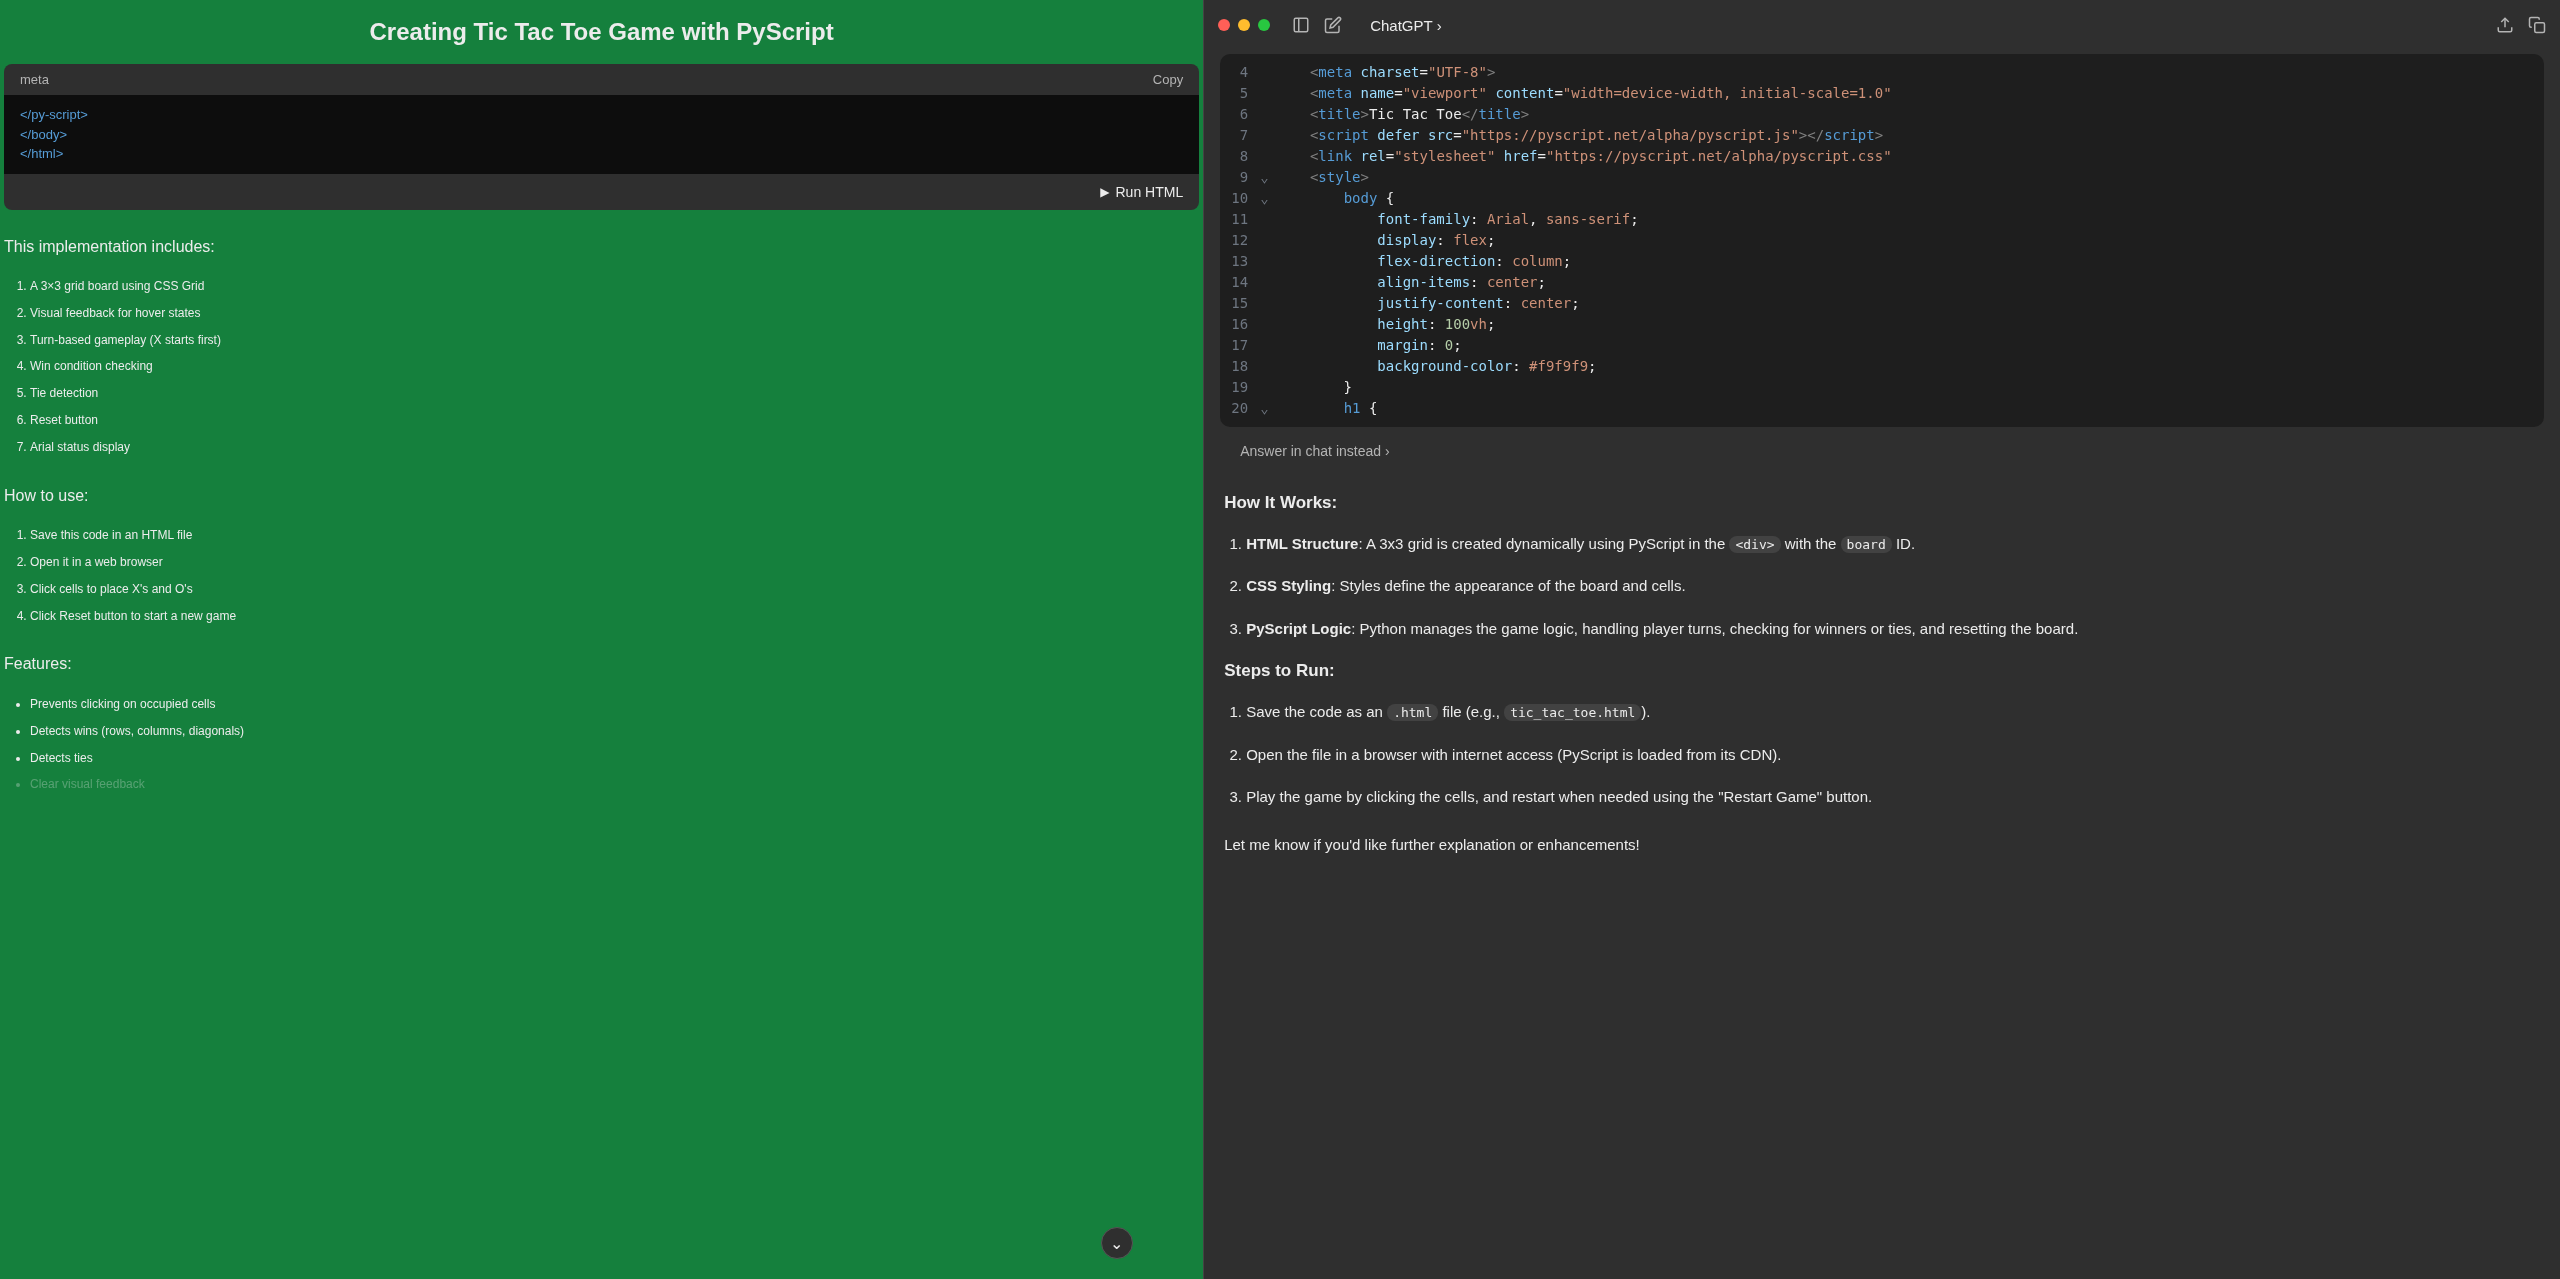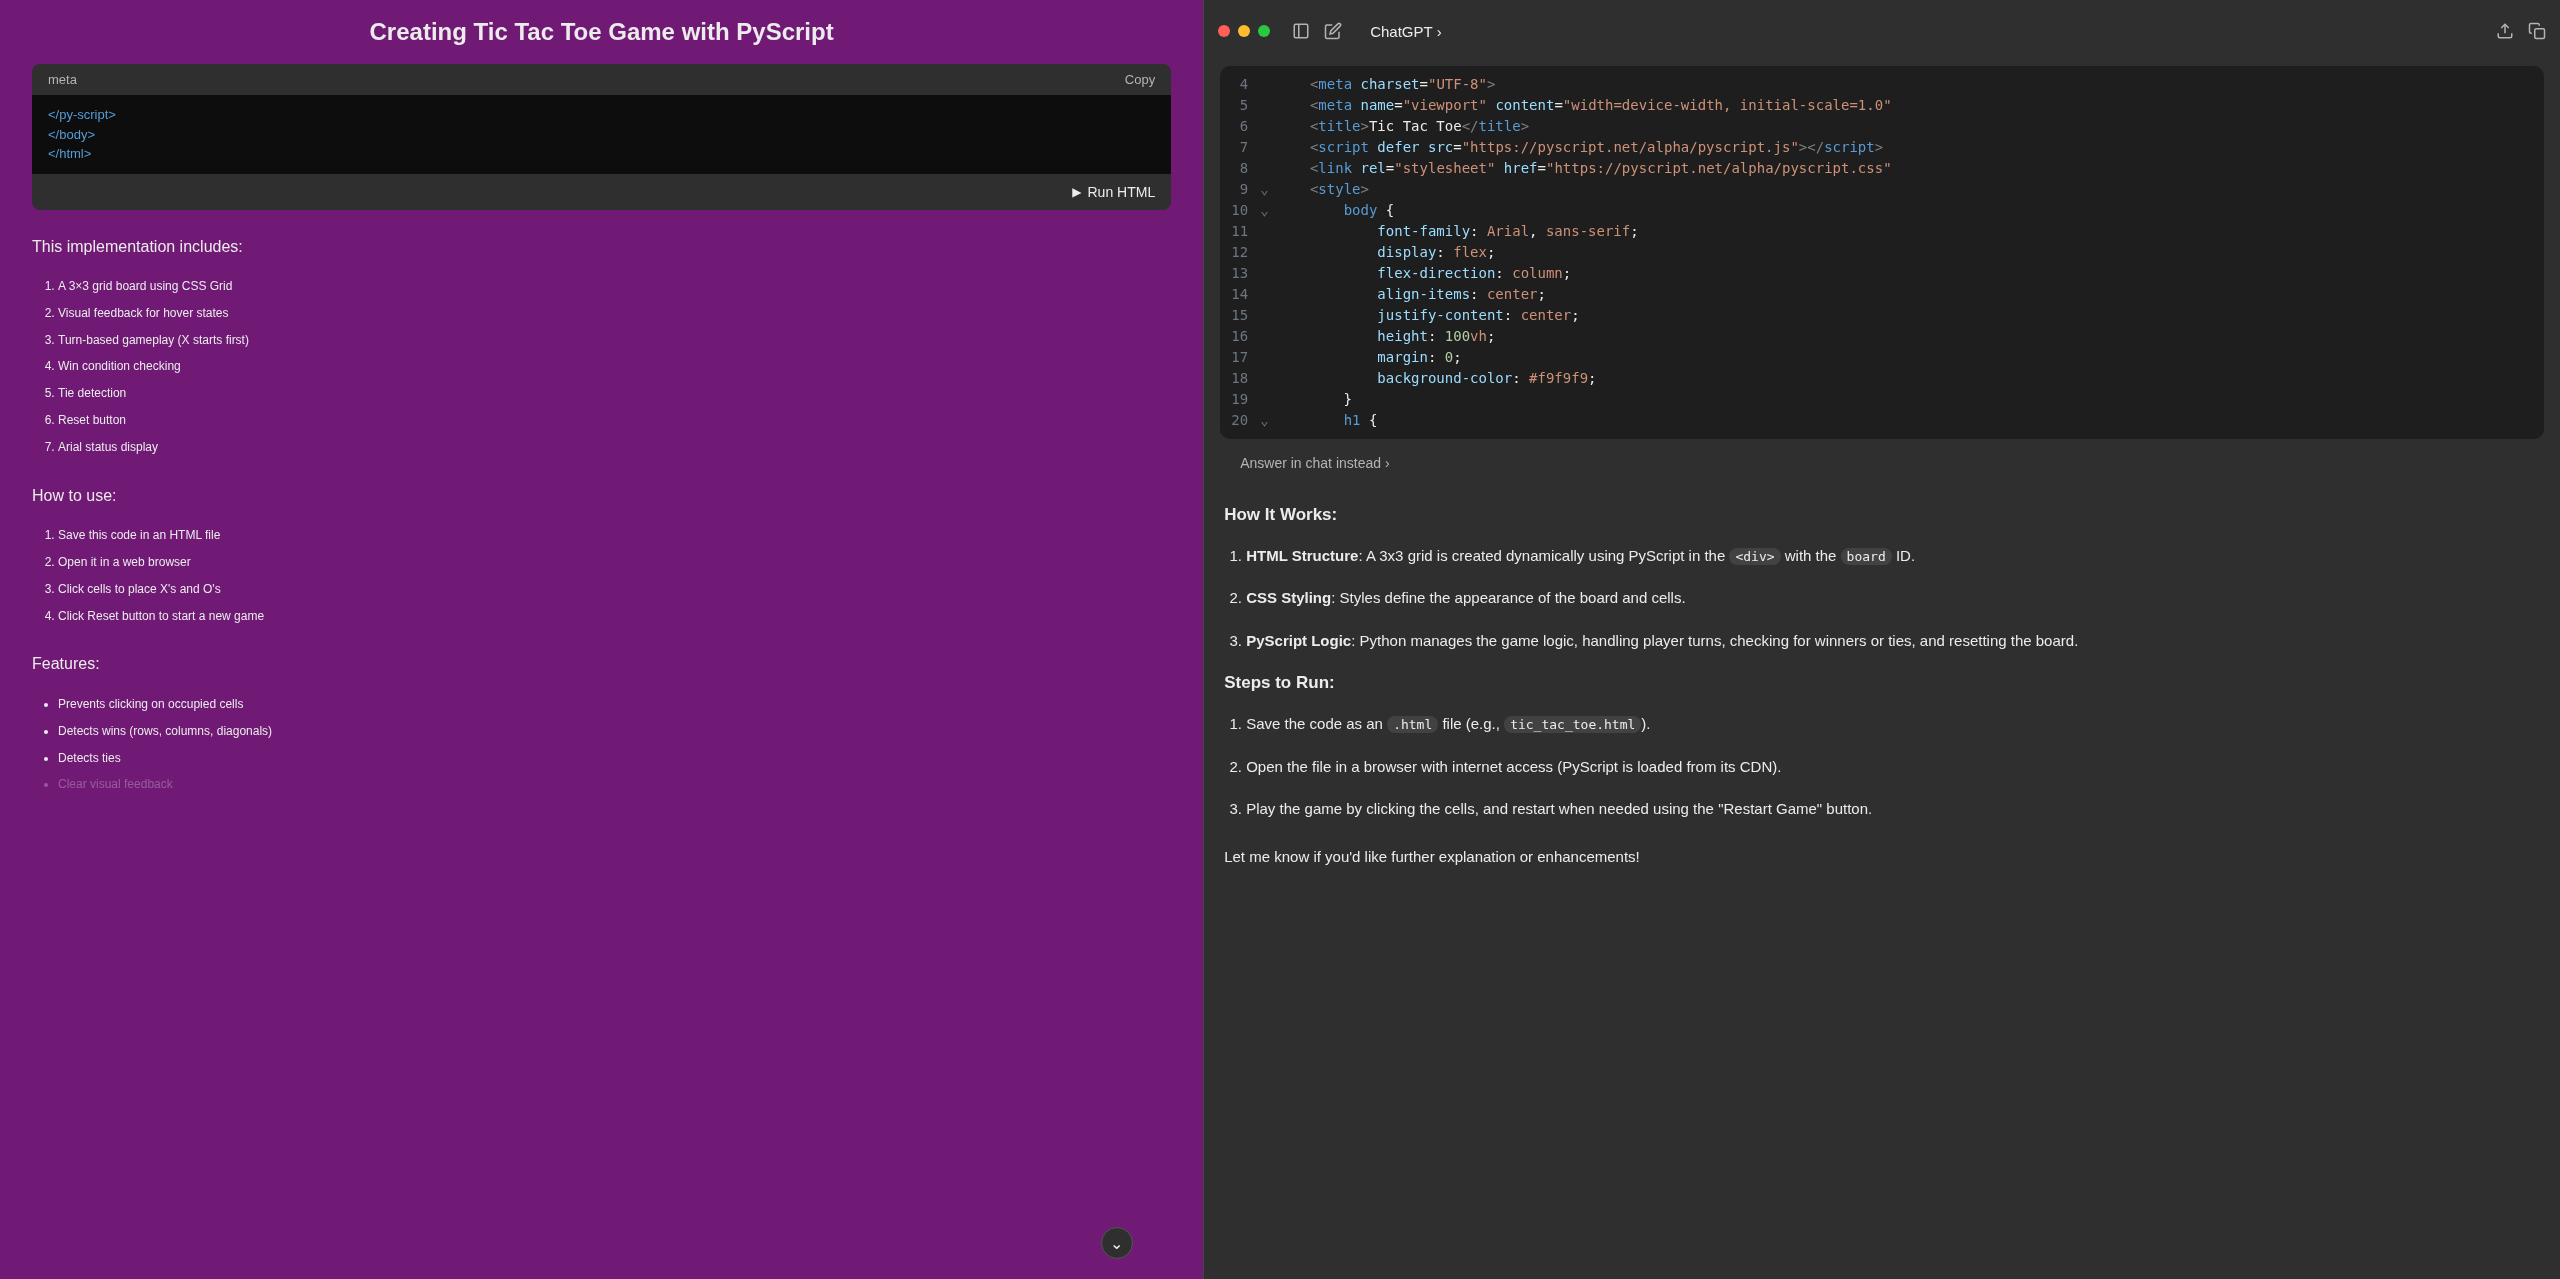--- a/index.html
+++ b/index.html
@@ -6,23 +6,23 @@
     body {
       font-family: -apple-system, BlinkMacSystemFont, 'Segoe UI', sans-serif;
       background: #212121;
       color: #ececec;
       display: flex;
       height: 100vh;
       overflow: hidden;
     }
     .left-panel {
       width: 47%;
-      padding: 0 32px;
+      padding: 0 4px;
       overflow-y: auto;
-      background: #701a75;
+      background: #15803d;
     }
     .right-panel {
       width: 53%;
       background: #2f2f2f;
       display: flex;
       flex-direction: column;
       border-left: 1px solid #444;
     }
     .title-heading {
       font-size: 24px;
@@ -85,21 +85,21 @@
       border: 1px solid #555;
       display: flex;
       align-items: center;
       justify-content: center;
       cursor: pointer;
     }
     
     .window-controls {
       display: flex;
       align-items: center;
-      padding: 22px 14px;
+      padding: 16px 14px;
       gap: 8px;
     }
     .traffic-lights { display: flex; gap: 8px; }
     .traffic-light {
       width: 12px;
       height: 12px;
       border-radius: 50%;
     }
     .tl-red { background: #ff5f57; }
     .tl-yellow { background: #febc2e; }

